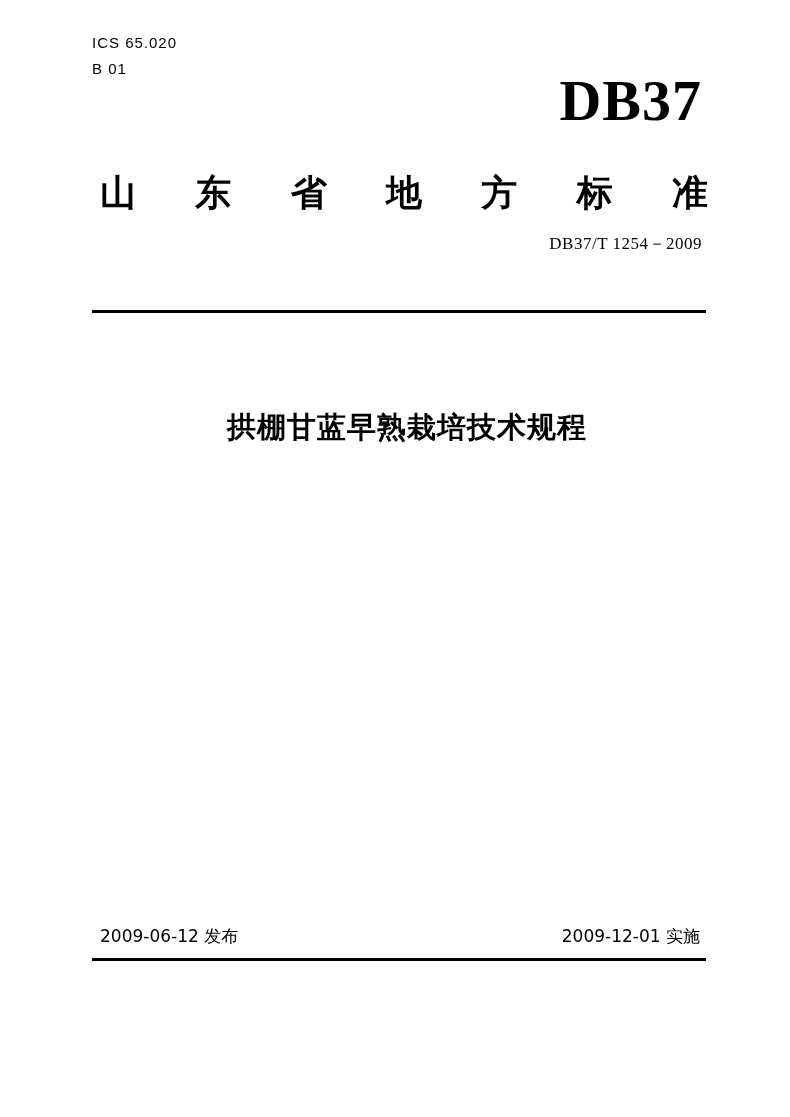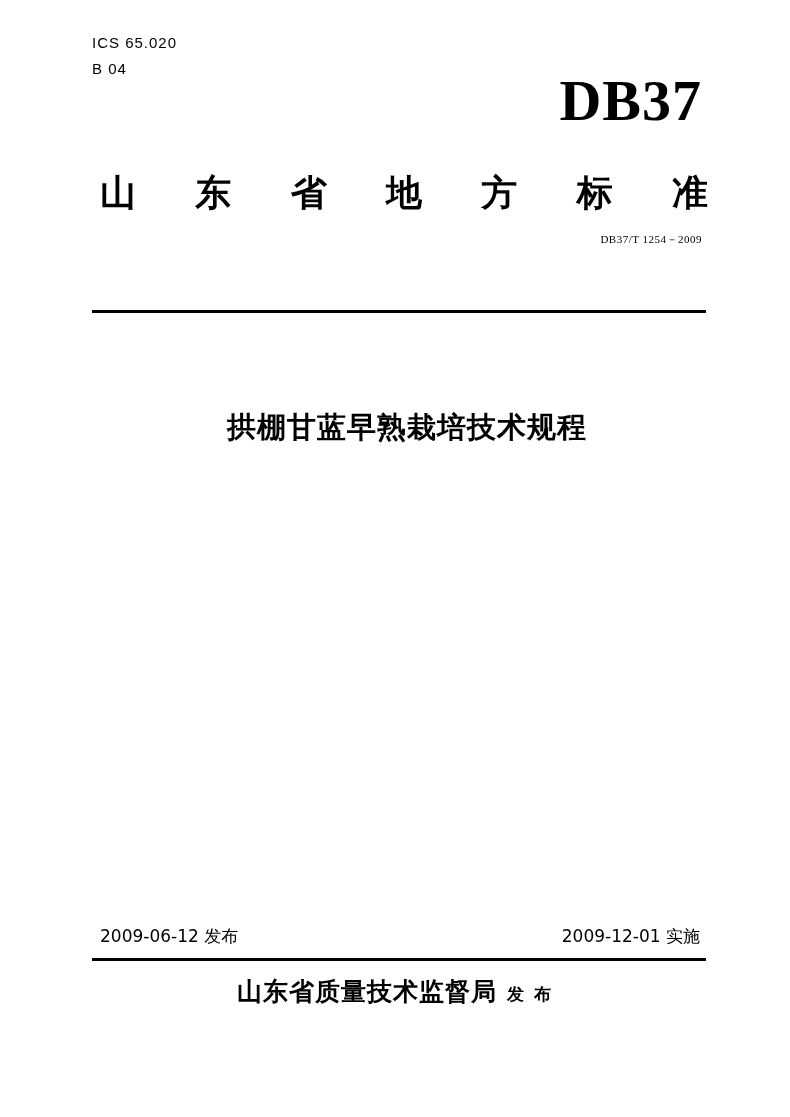--- a/index.html
+++ b/index.html
@@ -60,21 +60,21 @@
     line-height: 1;
   }
   .std-title span { display: inline-block; }
 
   
   .std-number {
     position: absolute;
     right: 88px;
     top: 232px;
     font-family: "Liberation Serif", serif;
-    font-size: 11px;
+    font-size: 17px;
     letter-spacing: 0.5px;
   }
 
   
   .rule {
     position: absolute;
     left: 92px;
     top: 310px;
     width: 614px;
     height: 3px;
@@ -136,21 +136,21 @@
     margin-left: 10px;
   }
 </style>
 </head>
 <body>
 
 <div class="page">
 
   <div class="ics-block">
     <div class="ics-line">ICS 65.020</div>
-    <div class="ics-line">B 04</div>
+    <div class="ics-line">B 01</div>
   </div>
 
   <div class="db-mark">DB37</div>
 
   <div class="std-title">
     <span>山</span>
     <span>东</span>
     <span>省</span>
     <span>地</span>
     <span>方</span>
@@ -164,17 +164,14 @@
 
   <div class="doc-title">拱棚甘蓝早熟栽培技术规程</div>
 
   <div class="dates-row">
     <div class="date-item">2009-06-12 发布</div>
     <div class="date-item">2009-12-01 实施</div>
   </div>
 
   <div class="rule-bottom"></div>
 
-  <div class="publisher">
-    <span>山东省质量技术监督局</span><span class="issue">发 布</span>
-  </div>
 
 </div>
 
 </body></html>

